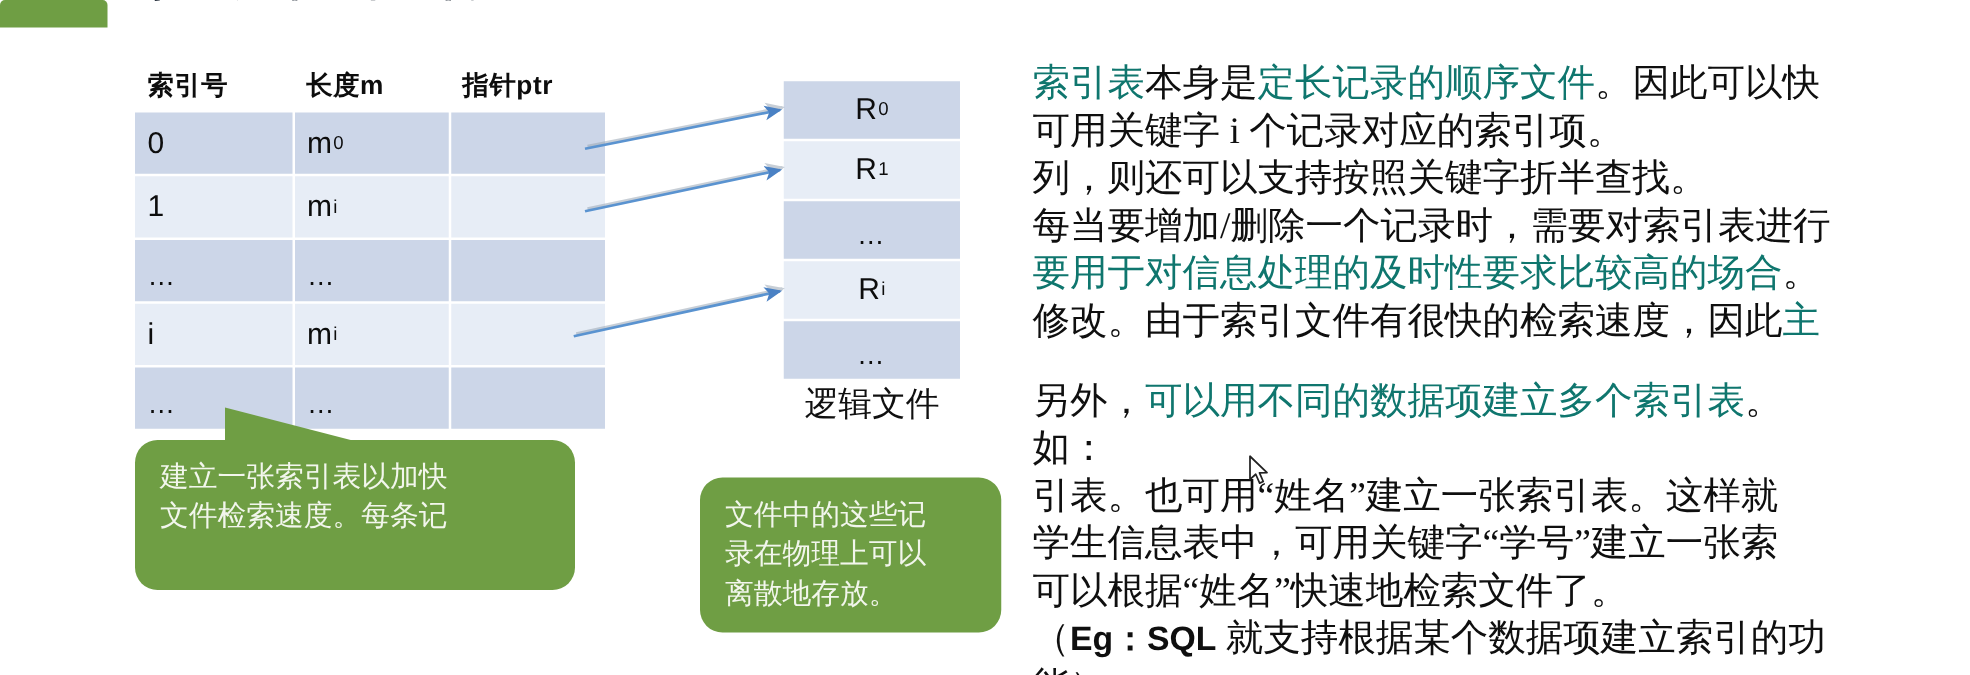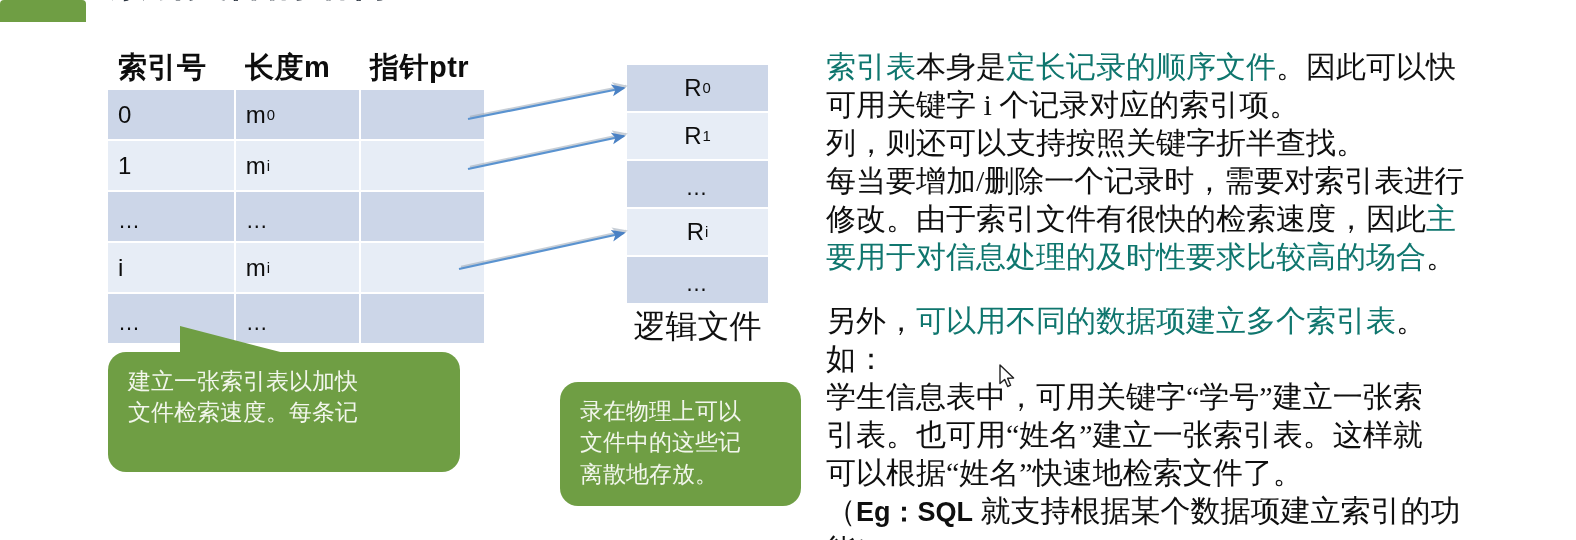--- a/index.html
+++ b/index.html
@@ -43,21 +43,21 @@
     top: 46px;
     width: 376px;
   }
   .index-head {
     display: flex;
     height: 44px;
     align-items: center;
   }
   .index-head .hcell {
     font-family: "Liberation Sans", "DejaVu Sans", sans-serif;
-    font-size: 29px;
+    font-size: 21px;
     font-weight: bold;
     color: #0d0d0d;
     letter-spacing: 0.5px;
   }
   .hcell.c1 { width: 127px; padding-left: 10px; box-sizing: border-box; }
   .hcell.c2 { width: 125px; padding-left: 10px; box-sizing: border-box; }
   .hcell.c3 { width: 124px; padding-left: 10px; box-sizing: border-box; }
 
   .index-rows { display: block; }
   .irow {
@@ -115,21 +115,21 @@
     vertical-align: -0.22em;
     margin-left: 1px;
   }
   .rec-caption {
     position: absolute;
     left: 627px;
     top: 305px;
     width: 141px;
     text-align: center;
     font-family: "Liberation Serif", "DejaVu Serif", serif;
-    font-size: 32px;
+    font-size: 27px;
     color: #101010;
   }
 
   
   .arrows {
     position: absolute;
     left: 0; top: 0;
     width: 1576px; height: 540px;
     pointer-events: none;
   }
@@ -332,40 +332,40 @@
   </svg>
 
   <div class="tail tail-1"></div>
   <div class="callout callout-1">
     <div class="line">建立一张索引表以加快</div>
     <div class="line">文件检索速度。每条记</div>
   </div>
 
   <div class="tail-2"></div>
   <div class="callout callout-2">
+    <div class="line">文件中的这些记</div>
     <div class="line">录在物理上可以</div>
-    <div class="line">文件中的这些记</div>
     <div class="line">离散地存放。</div>
   </div>
 
   <div class="text-block">
     <p><span class="red">索引表</span><span>本身是</span><span class="red">定长记录的顺序文件</span><span>。因此可以快</span></p>
     <p>可用关键字 i 个记录对应的索引项。</p>
 
     <p>列，则还可以支持按照关键字折半查找。</p>
 
     <p>每当要增加/删除一个记录时，需要对索引表进行</p>
+    <p><span class="red">要用于对信息处理的及时性要求比较高的场合</span><span>。</span></p>
     <p><span>修改。由于索引文件有很快的检索速度，因此</span><span class="red">主</span></p>
-    <p><span class="red">要用于对信息处理的及时性要求比较高的场合</span><span>。</span></p>
 
     <div class="gap"></div>
 
     <p><span>另外，</span><span class="red">可以用不同的数据项建立多个索引表</span><span>。如：</span></p>
+    <p>引表。也可用“姓名”建立一张索引表。这样就</p>
     <p>学生信息表中，可用关键字“学号”建立一张索</p>
-    <p>引表。也可用“姓名”建立一张索引表。这样就</p>
     <p>可以根据“姓名”快速地检索文件了。</p>
     <p class="eg-line"><span>（</span><span class="bold-sans">Eg：SQL</span><span> 就支持根据某个数据项建立索引的功能）</span></p>
   </div>
 
   <svg class="cursor" viewBox="0 0 18 26">
     <path d="M1,1 L1,19.5 L5.6,15.4 L8.7,22.5 L11.6,21.2 L8.6,14.3 L14.6,14.1 Z" fill="#ffffff" stroke="#222222" stroke-width="1.4" stroke-linejoin="round"></path>
   </svg>
 
 </div>
 

